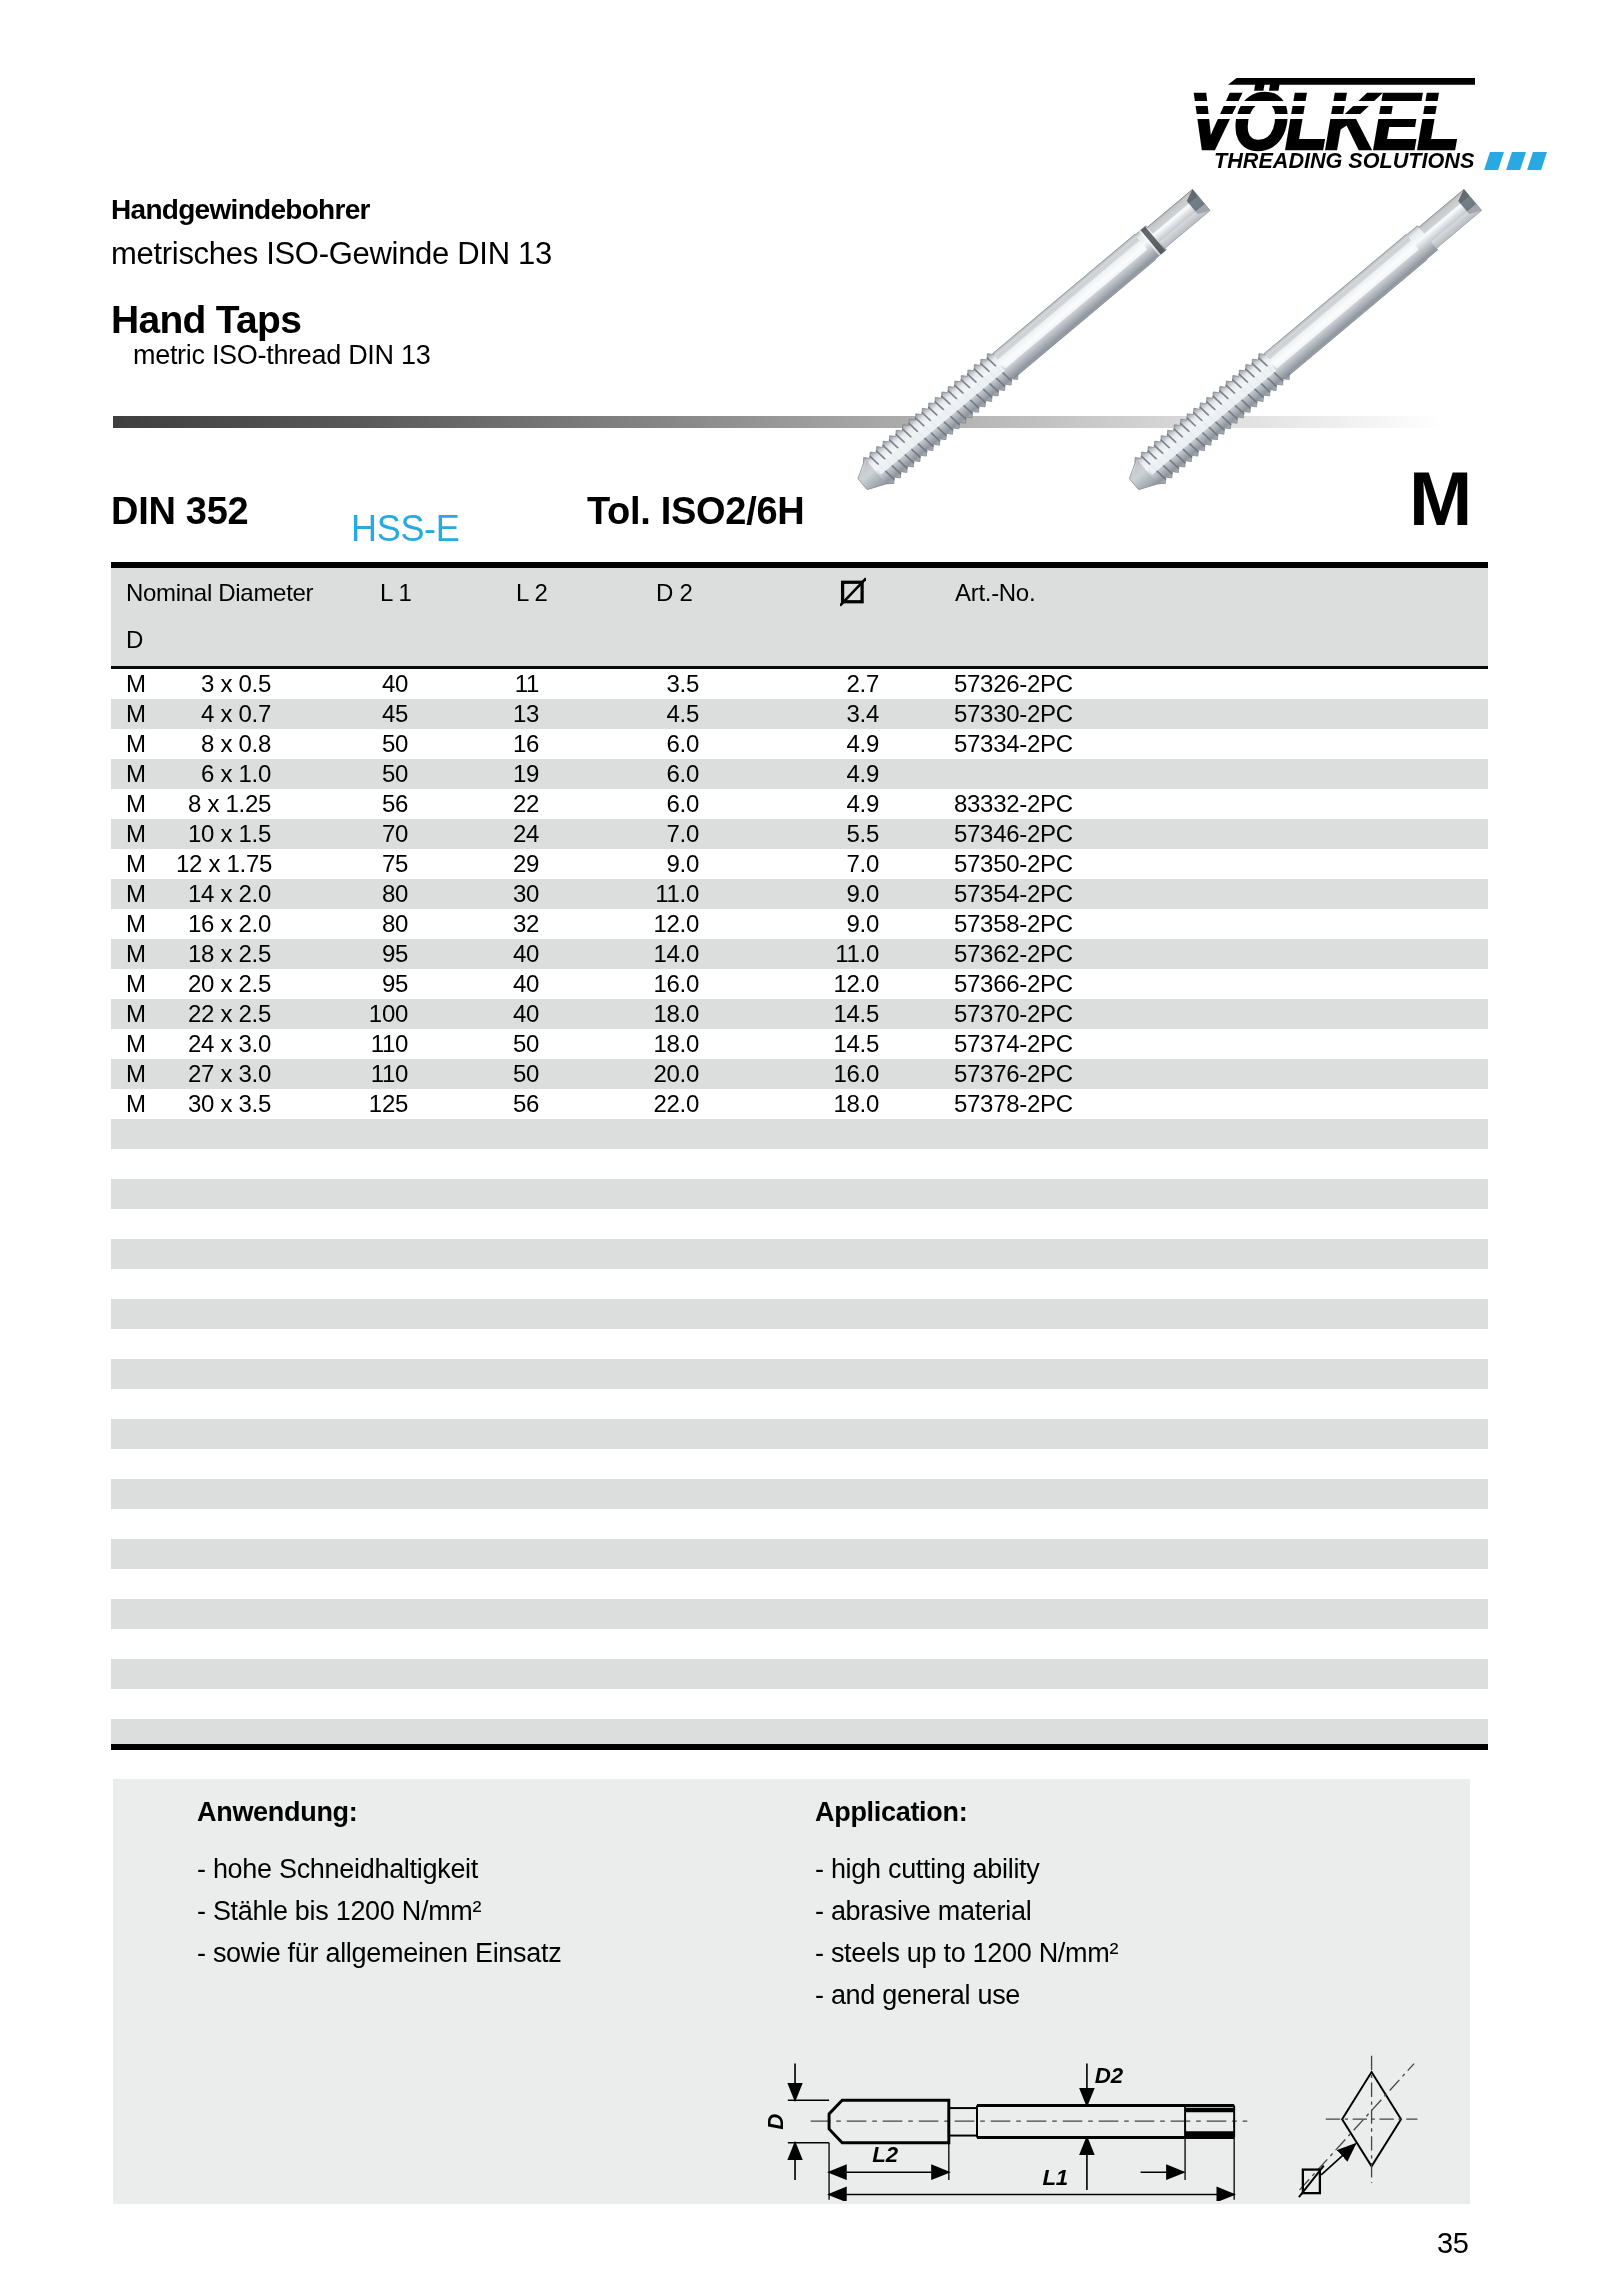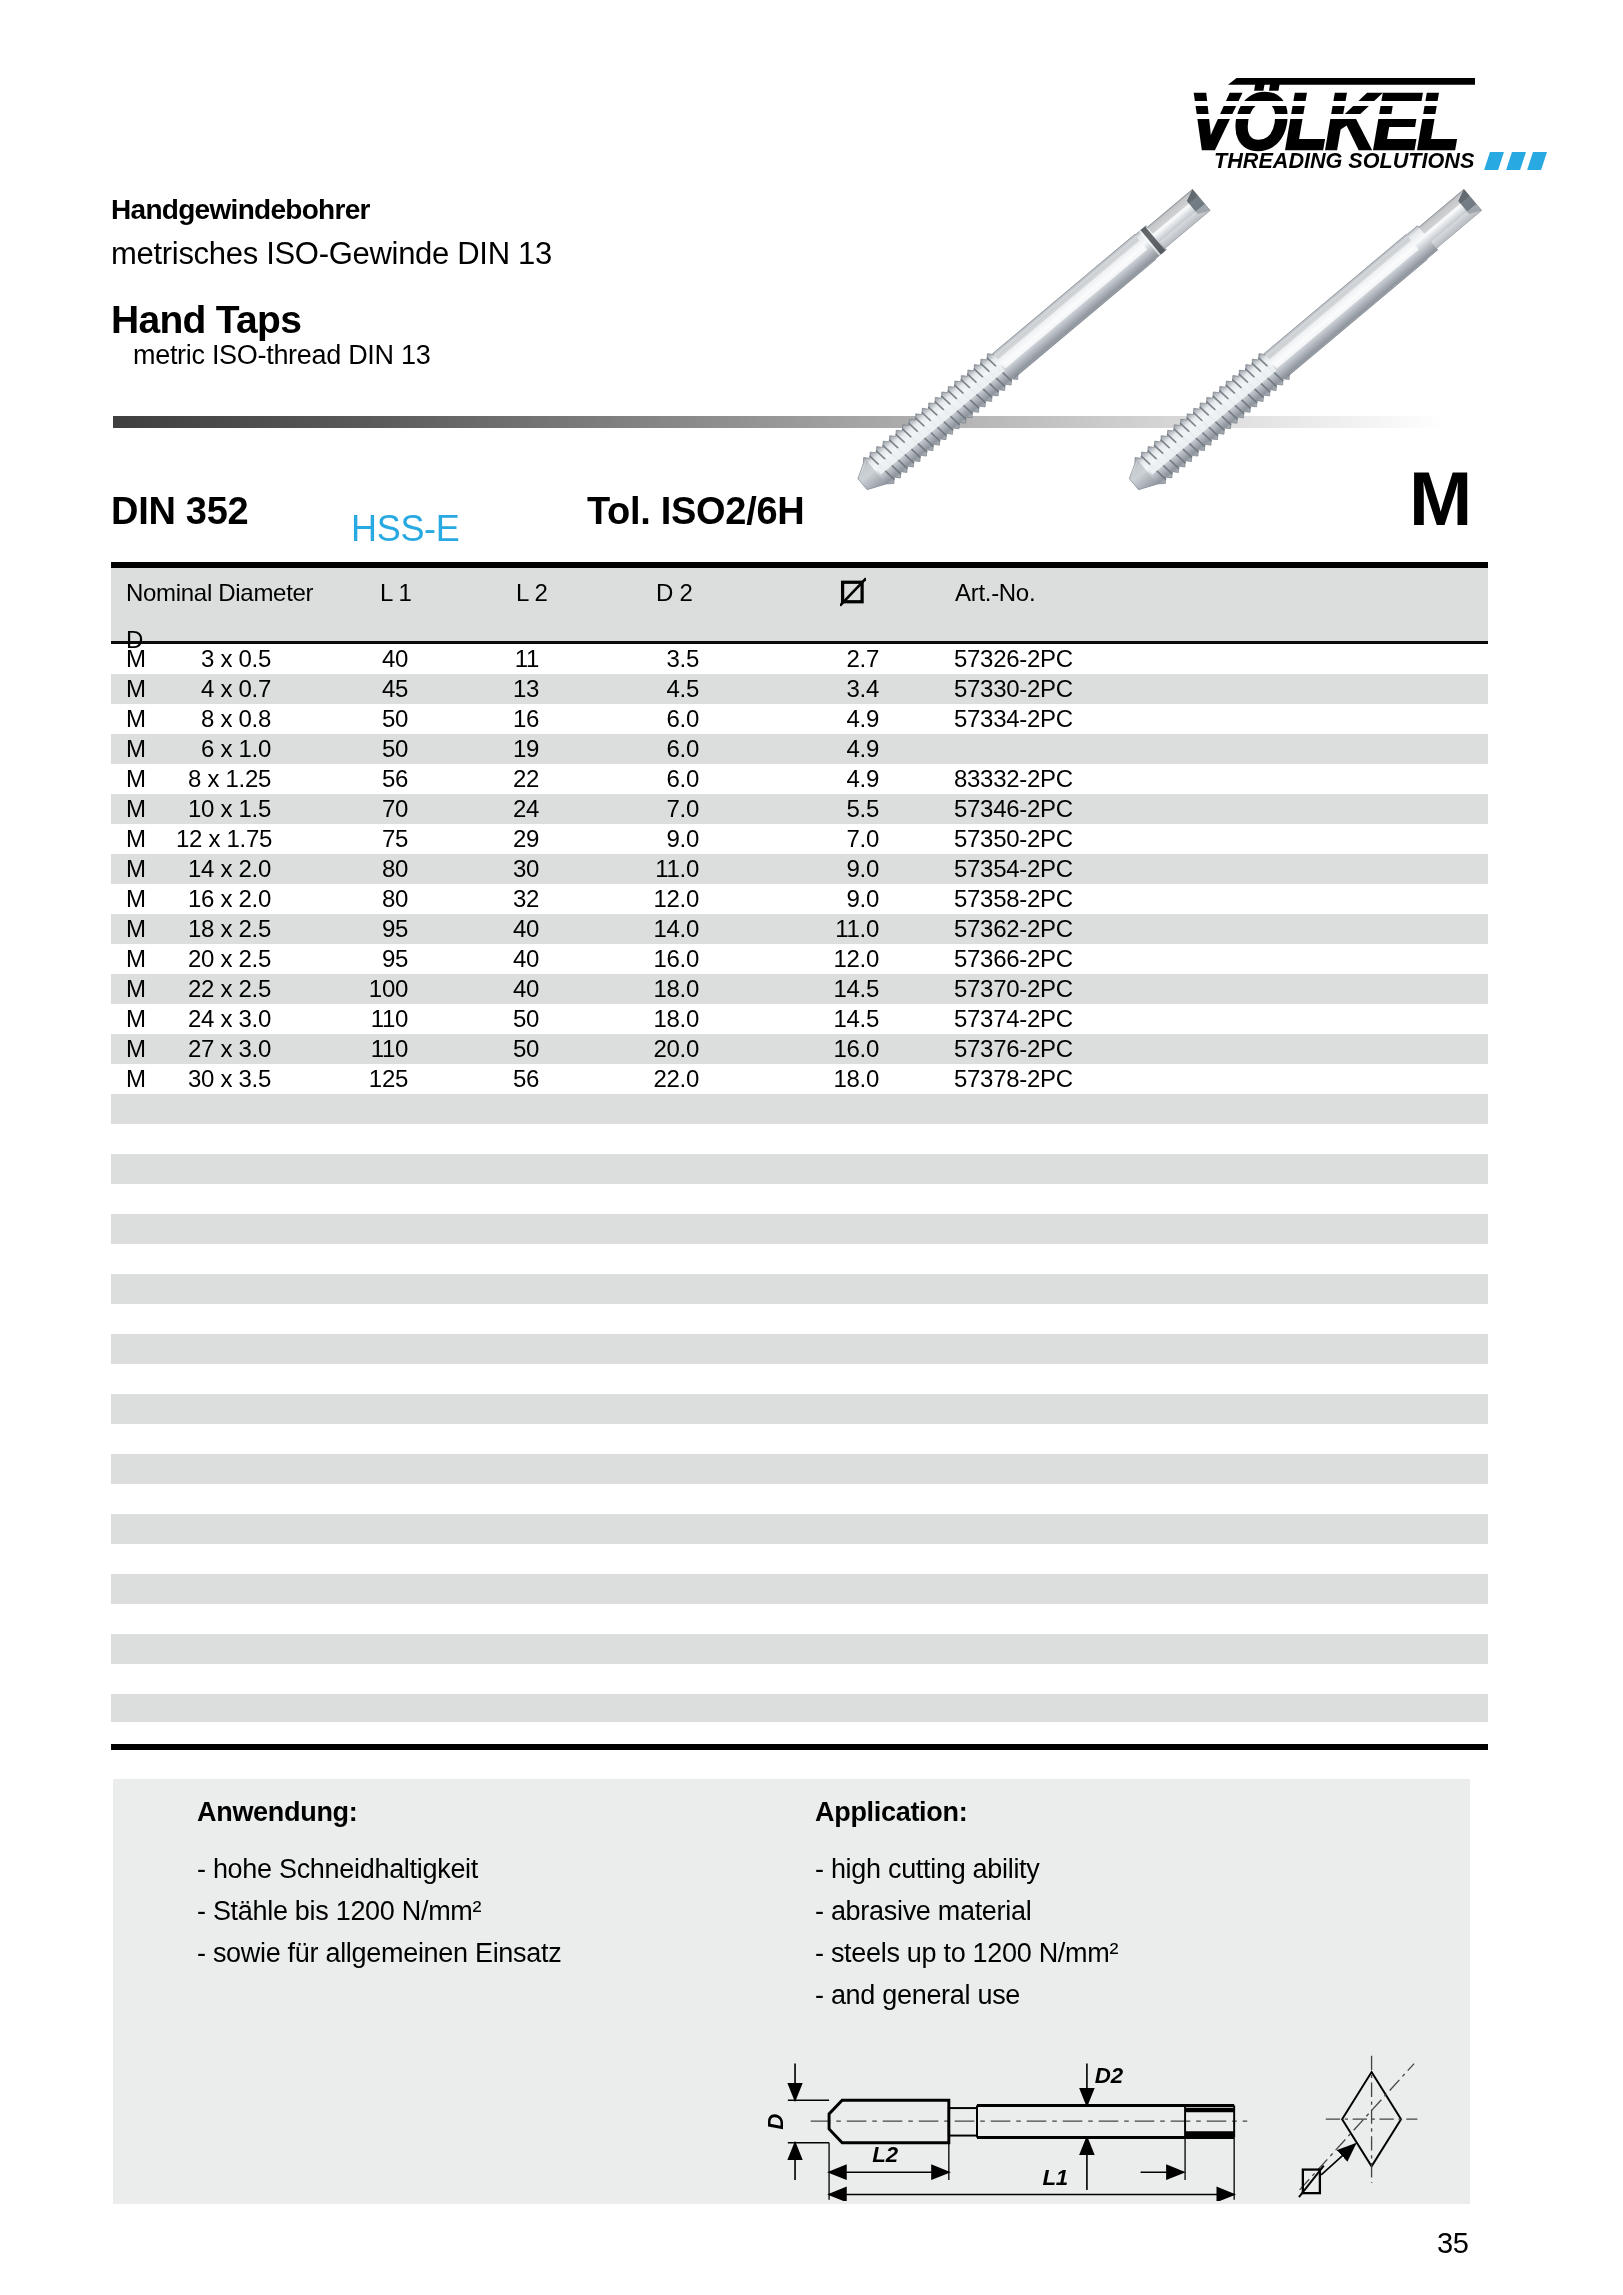--- a/index.html
+++ b/index.html
@@ -32,21 +32,21 @@
   .grad-bar { position:absolute; left:113px; top:416px; width:1373px; height:11.8px;
     background:linear-gradient(90deg,#3f3f3f 0%,#595959 18%,#8a8a8a 42%,#b5b5b5 62%,#dcdcdc 80%,rgba(255,255,255,0) 97%); }
   .taps-svg { position:absolute; left:753px; top:177px; }
   
   .pl-std { position:absolute; left:111px; top:490px; font-size:38px; font-weight:bold; }
   .pl-mat { position:absolute; left:351px; top:508px; font-size:36px; font-weight:normal; }
   .pl-tol { position:absolute; left:587px; top:490px; font-size:38px; font-weight:bold; }
   .pl-m   { position:absolute; left:1409px; top:455px; font-size:76px; font-weight:bold; }
   
   .tbl { position:absolute; left:111px; top:562px; width:1377px; }
-  .tbl-head { position:relative; height:82px; background:#dcdddd;
+  .tbl-head { position:relative; height:107px; background:#dcdddd;
               border-top:6.5px solid #000; border-bottom:3.3px solid #0a0a0a; }
   .tbl-head span { position:absolute; font-size:24px; white-space:nowrap; }
   .th-nom { left:15px;  top:10.5px; }
   .th-d   { left:15px;  top:58px; }
   .th-l1  { left:269px; top:10.5px; }
   .th-l2  { left:405px; top:10.5px; }
   .th-d2  { left:545px; top:10.5px; }
   .th-sym { position:absolute; left:729px; top:9.2px; }
   .th-art { left:844px; top:10.5px; }
   .tbl-body .row { display:flex; height:30px; align-items:center; font-size:24px; }

